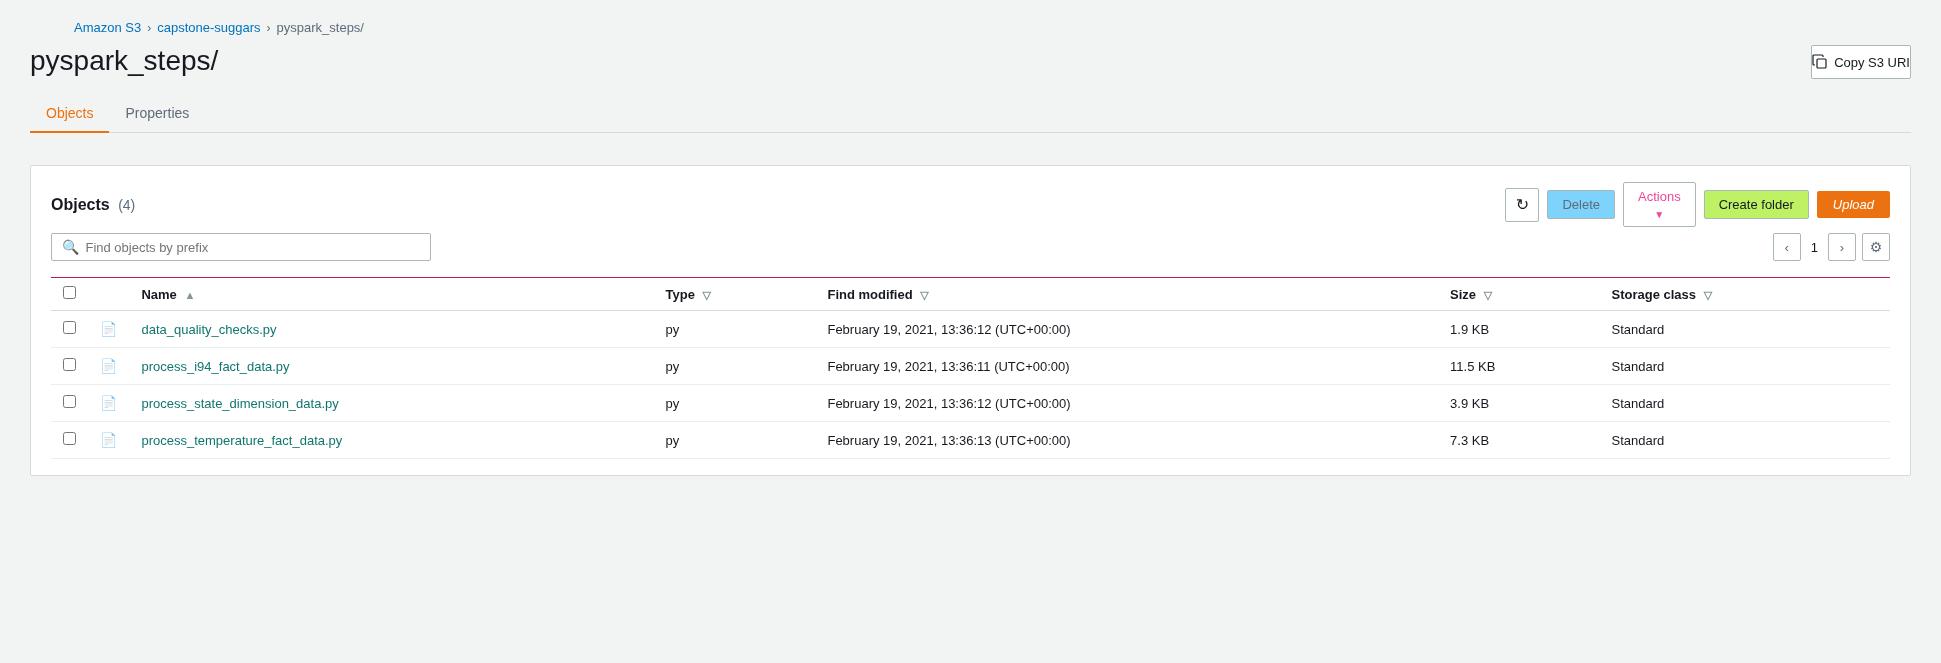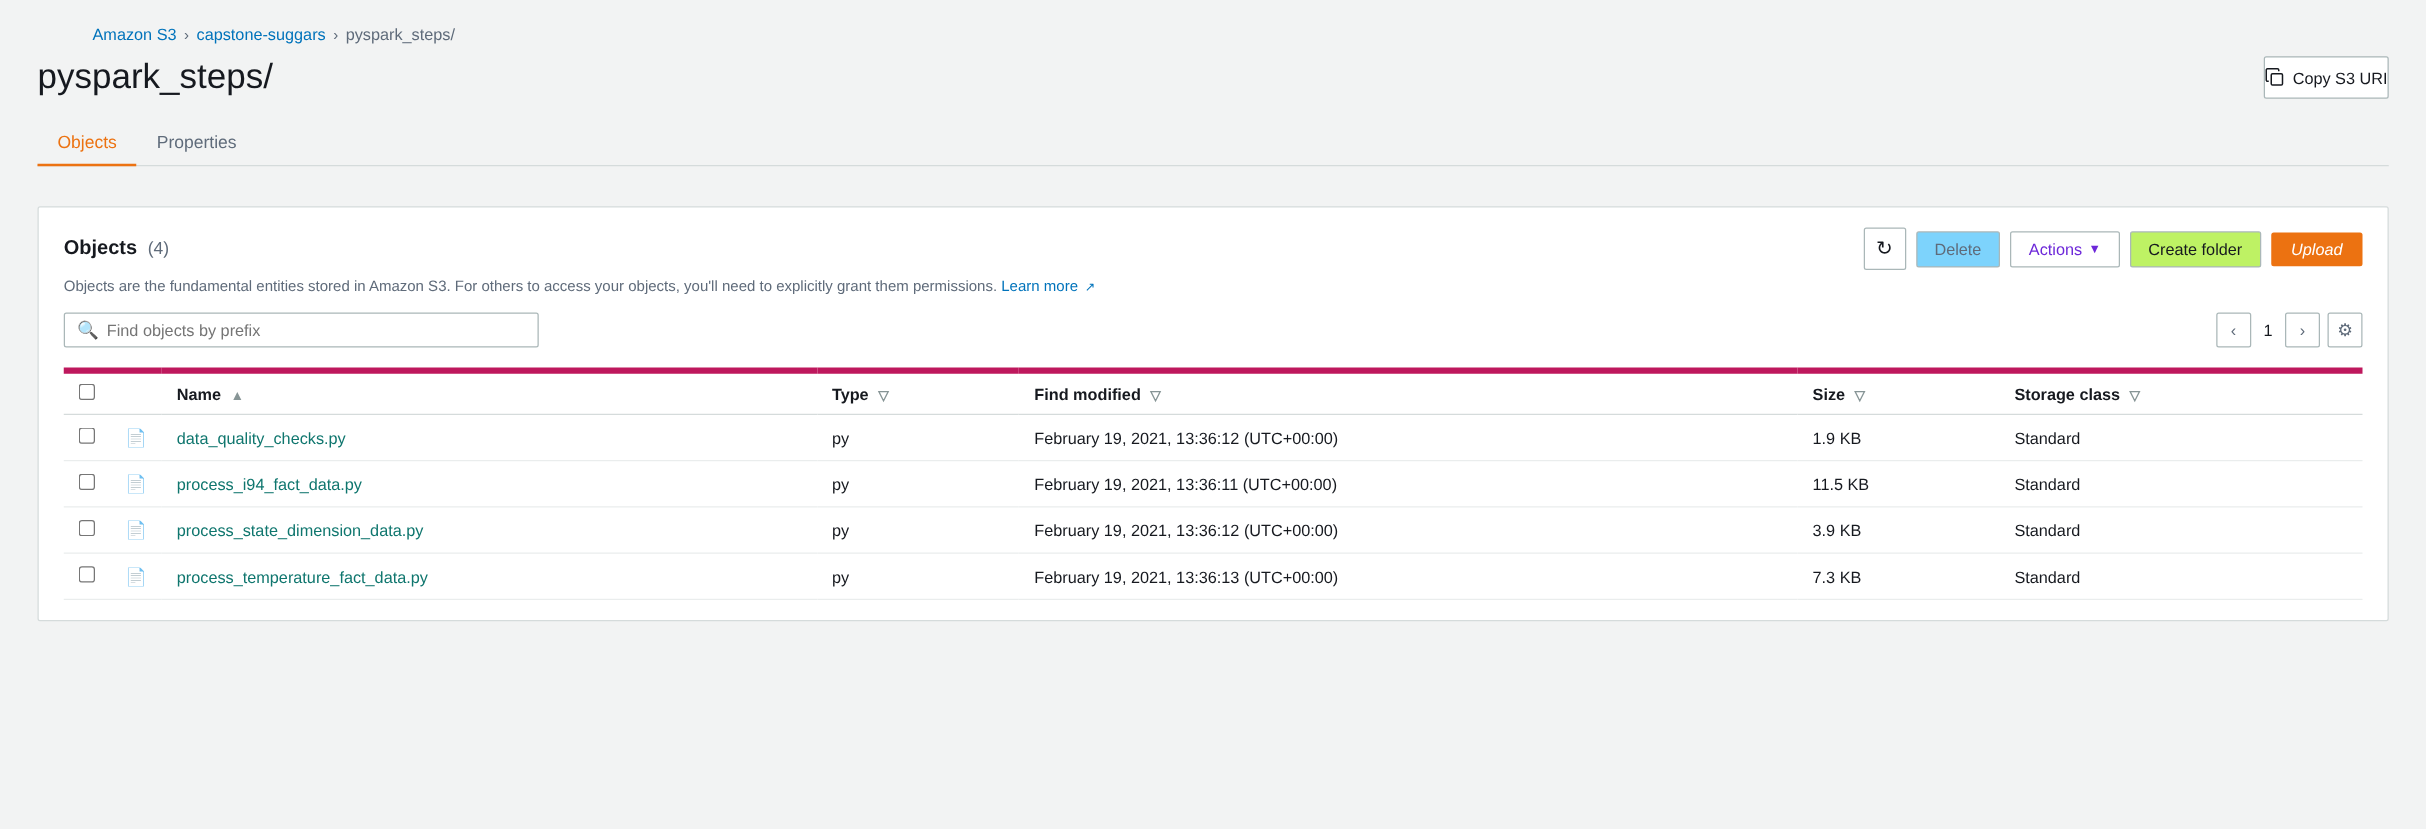--- a/index.html
+++ b/index.html
@@ -121,24 +121,25 @@
       font-size: 13px;
       color: #5f6b7a;
     }
     .btn-actions {
       padding: 6px 14px;
       border: 1px solid #aab7b8;
       background: #fff;
       border-radius: 2px;
       cursor: pointer;
       font-size: 13px;
-      color: #6d28d9;
+      color: #ec4899;
       display: flex;
       align-items: center;
       gap: 5px;
+      flex-direction: column;
     }
     .btn-create-folder {
       padding: 6px 14px;
       border: 1px solid #aab7b8;
       background: #bef264;
       border-radius: 2px;
       cursor: pointer;
       font-size: 13px;
       color: #16191f;
     }
@@ -225,21 +226,21 @@
       justify-content: center;
       font-size: 14px;
       color: #5f6b7a;
     }
     table {
       width: 100%;
       border-collapse: collapse;
       font-size: 13px;
     }
     thead tr {
-      border-top: 5px solid #be185d;
+      border-top: 1px solid #be185d;
       border-bottom: 1px solid #d5dbdb;
     }
     th {
       padding: 8px 12px;
       text-align: left;
       font-weight: 600;
       color: #16191f;
       white-space: nowrap;
       font-size: 13px;
     }
@@ -321,27 +322,20 @@
         <button class="btn-delete">Delete</button>
         <button class="btn-actions">
           <span>Actions</span>
           <span class="chevron-icon">▼</span>
         </button>
         <button class="btn-create-folder">Create folder</button>
         <button class="btn-upload">Upload</button>
       </div>
     </div>
 
-    <p class="panel-description">
-      <span>Objects are the fundamental entities stored in Amazon S3. For others to access your objects, you'll need to explicitly grant them permissions.</span>
-      <a>
-        <span>Learn more</span>
-        <span style="font-size:10px; margin-left:2px;">↗</span>
-      </a>
-    </p>
 
     <div class="search-row">
       <div class="search-box">
         <span class="search-icon-svg">🔍</span>
         <input type="text" placeholder="Find objects by prefix" style="">
       </div>
       <div class="pagination">
         <button class="page-nav">‹</button>
         <span class="page-num">1</span>
         <button class="page-nav">›</button>

